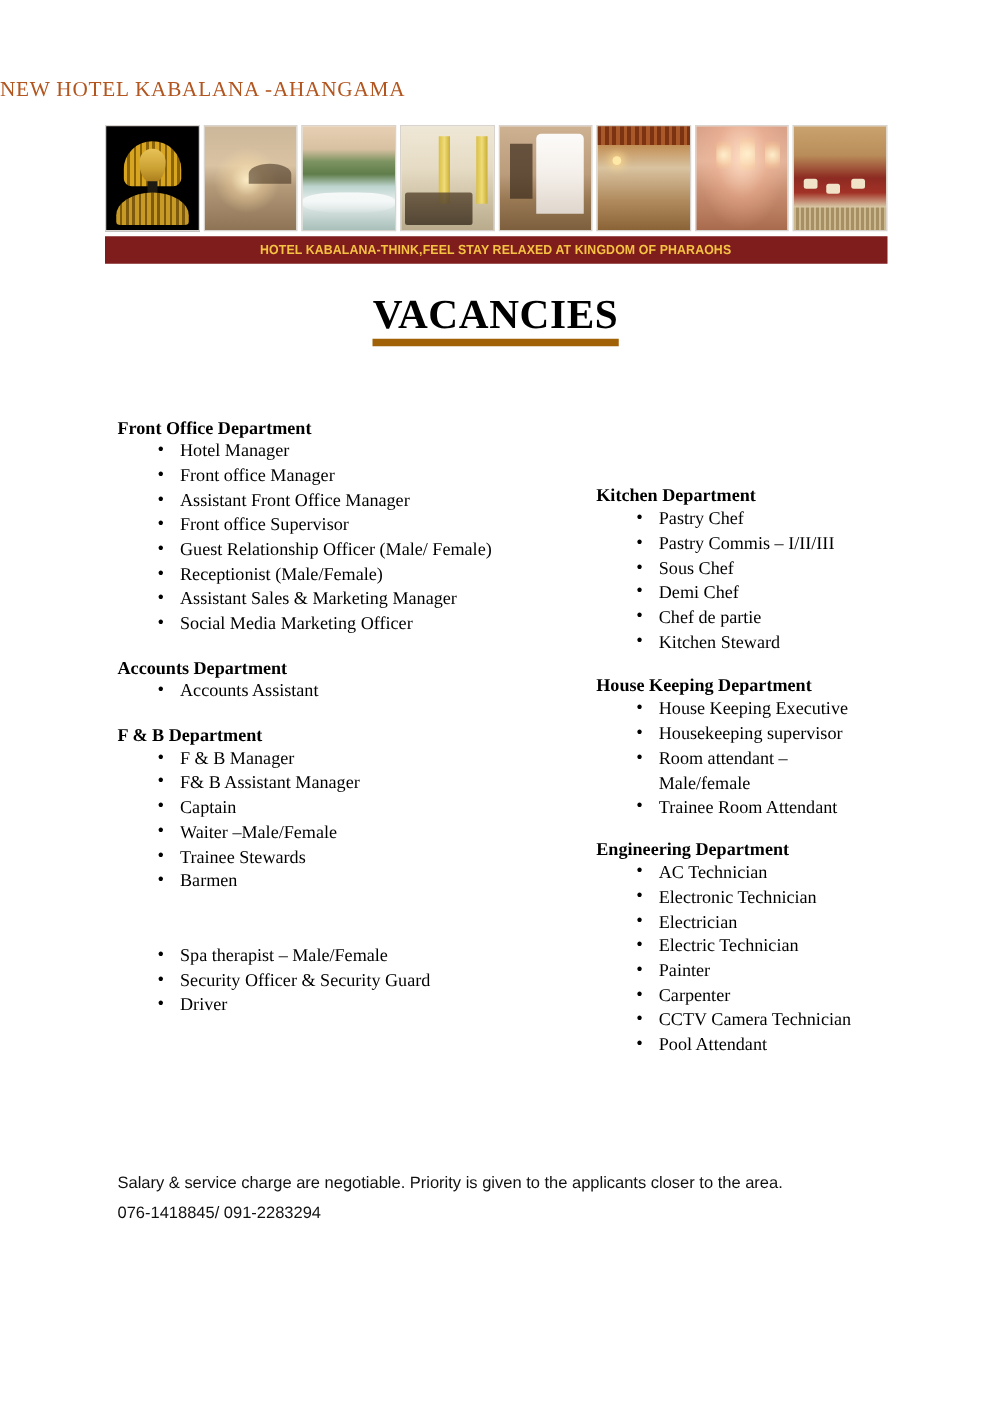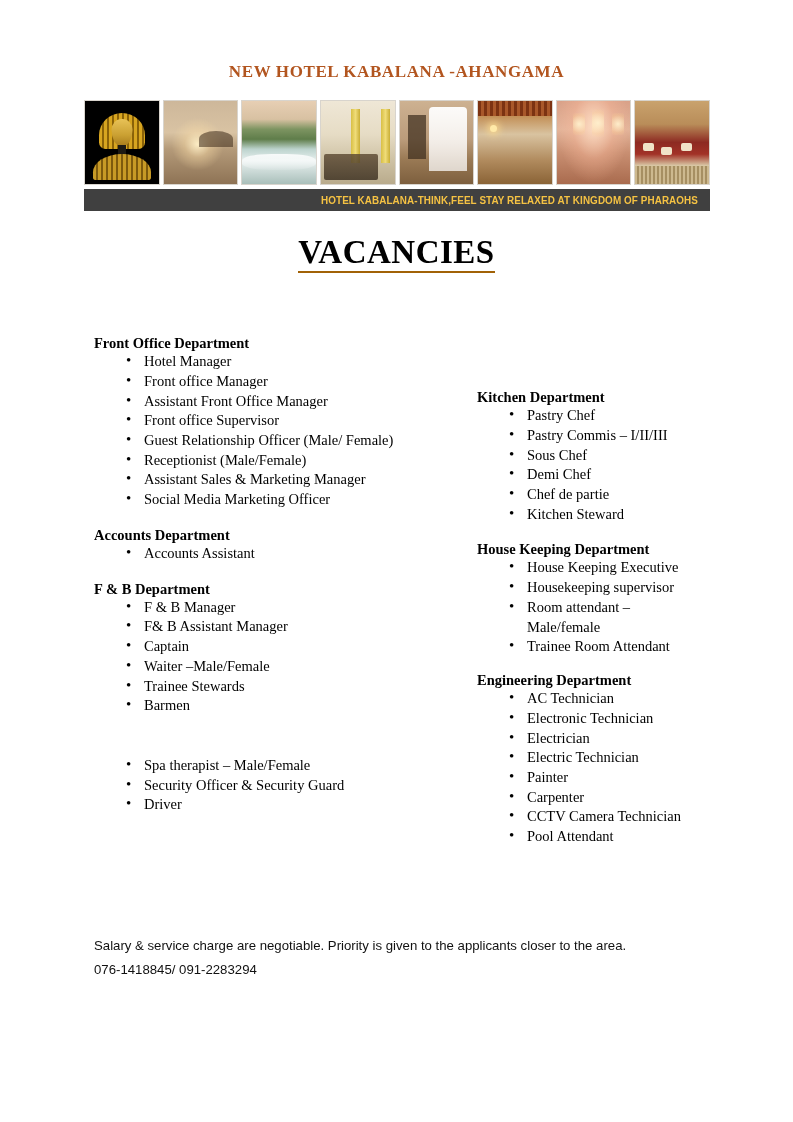--- a/index.html
+++ b/index.html
@@ -16,23 +16,22 @@
     color: #000000;
     overflow: hidden;
   }
 
   
   .page-title {
     position: absolute;
     top: 62px;
     left: 0;
     width: 793px;
-    text-align: center;
     font-family: "Liberation Serif", "DejaVu Serif", serif;
-    font-weight: bold;
+    font-weight: normal;
     font-size: 17px;
     letter-spacing: 0.6px;
     color: #b2551f;
   }
 
   
   .banner {
     position: absolute;
     top: 100px;
     left: 84px;
@@ -223,24 +222,24 @@
   .ph-buffet .skirt {
     position: absolute;
     left: 0; bottom: 0; width: 100%; height: 18px;
     background: repeating-linear-gradient(90deg, #cdb98f 0px, #cdb98f 2px, #a68f62 2px, #a68f62 4px);
   }
 
   .tagline-bar {
     margin-top: 4px;
     width: 626px;
     height: 22px;
-    background: #404040;
+    background: #7f1d1d;
     display: flex;
     align-items: center;
-    justify-content: flex-end;
+    justify-content: center;
   }
   .tagline-text {
     font-family: "Liberation Sans", "DejaVu Sans", sans-serif;
     font-weight: bold;
     font-size: 10.5px;
     letter-spacing: 0.1px;
     color: #f5c243;
     transform: scaleX(0.94);
     white-space: nowrap;
   }
@@ -251,21 +250,21 @@
     top: 234px;
     left: 0;
     width: 793px;
     text-align: center;
   }
   .vacancies span {
     font-family: "Liberation Serif", "DejaVu Serif", serif;
     font-weight: bold;
     font-size: 33px;
     letter-spacing: 0.5px;
-    border-bottom: 2px solid #a16207;
+    border-bottom: 6px solid #a16207;
     padding-bottom: 1px;
   }
 
   
   .columns {
     position: absolute;
     top: 334px;
     left: 0;
     width: 793px;
     height: 580px;

